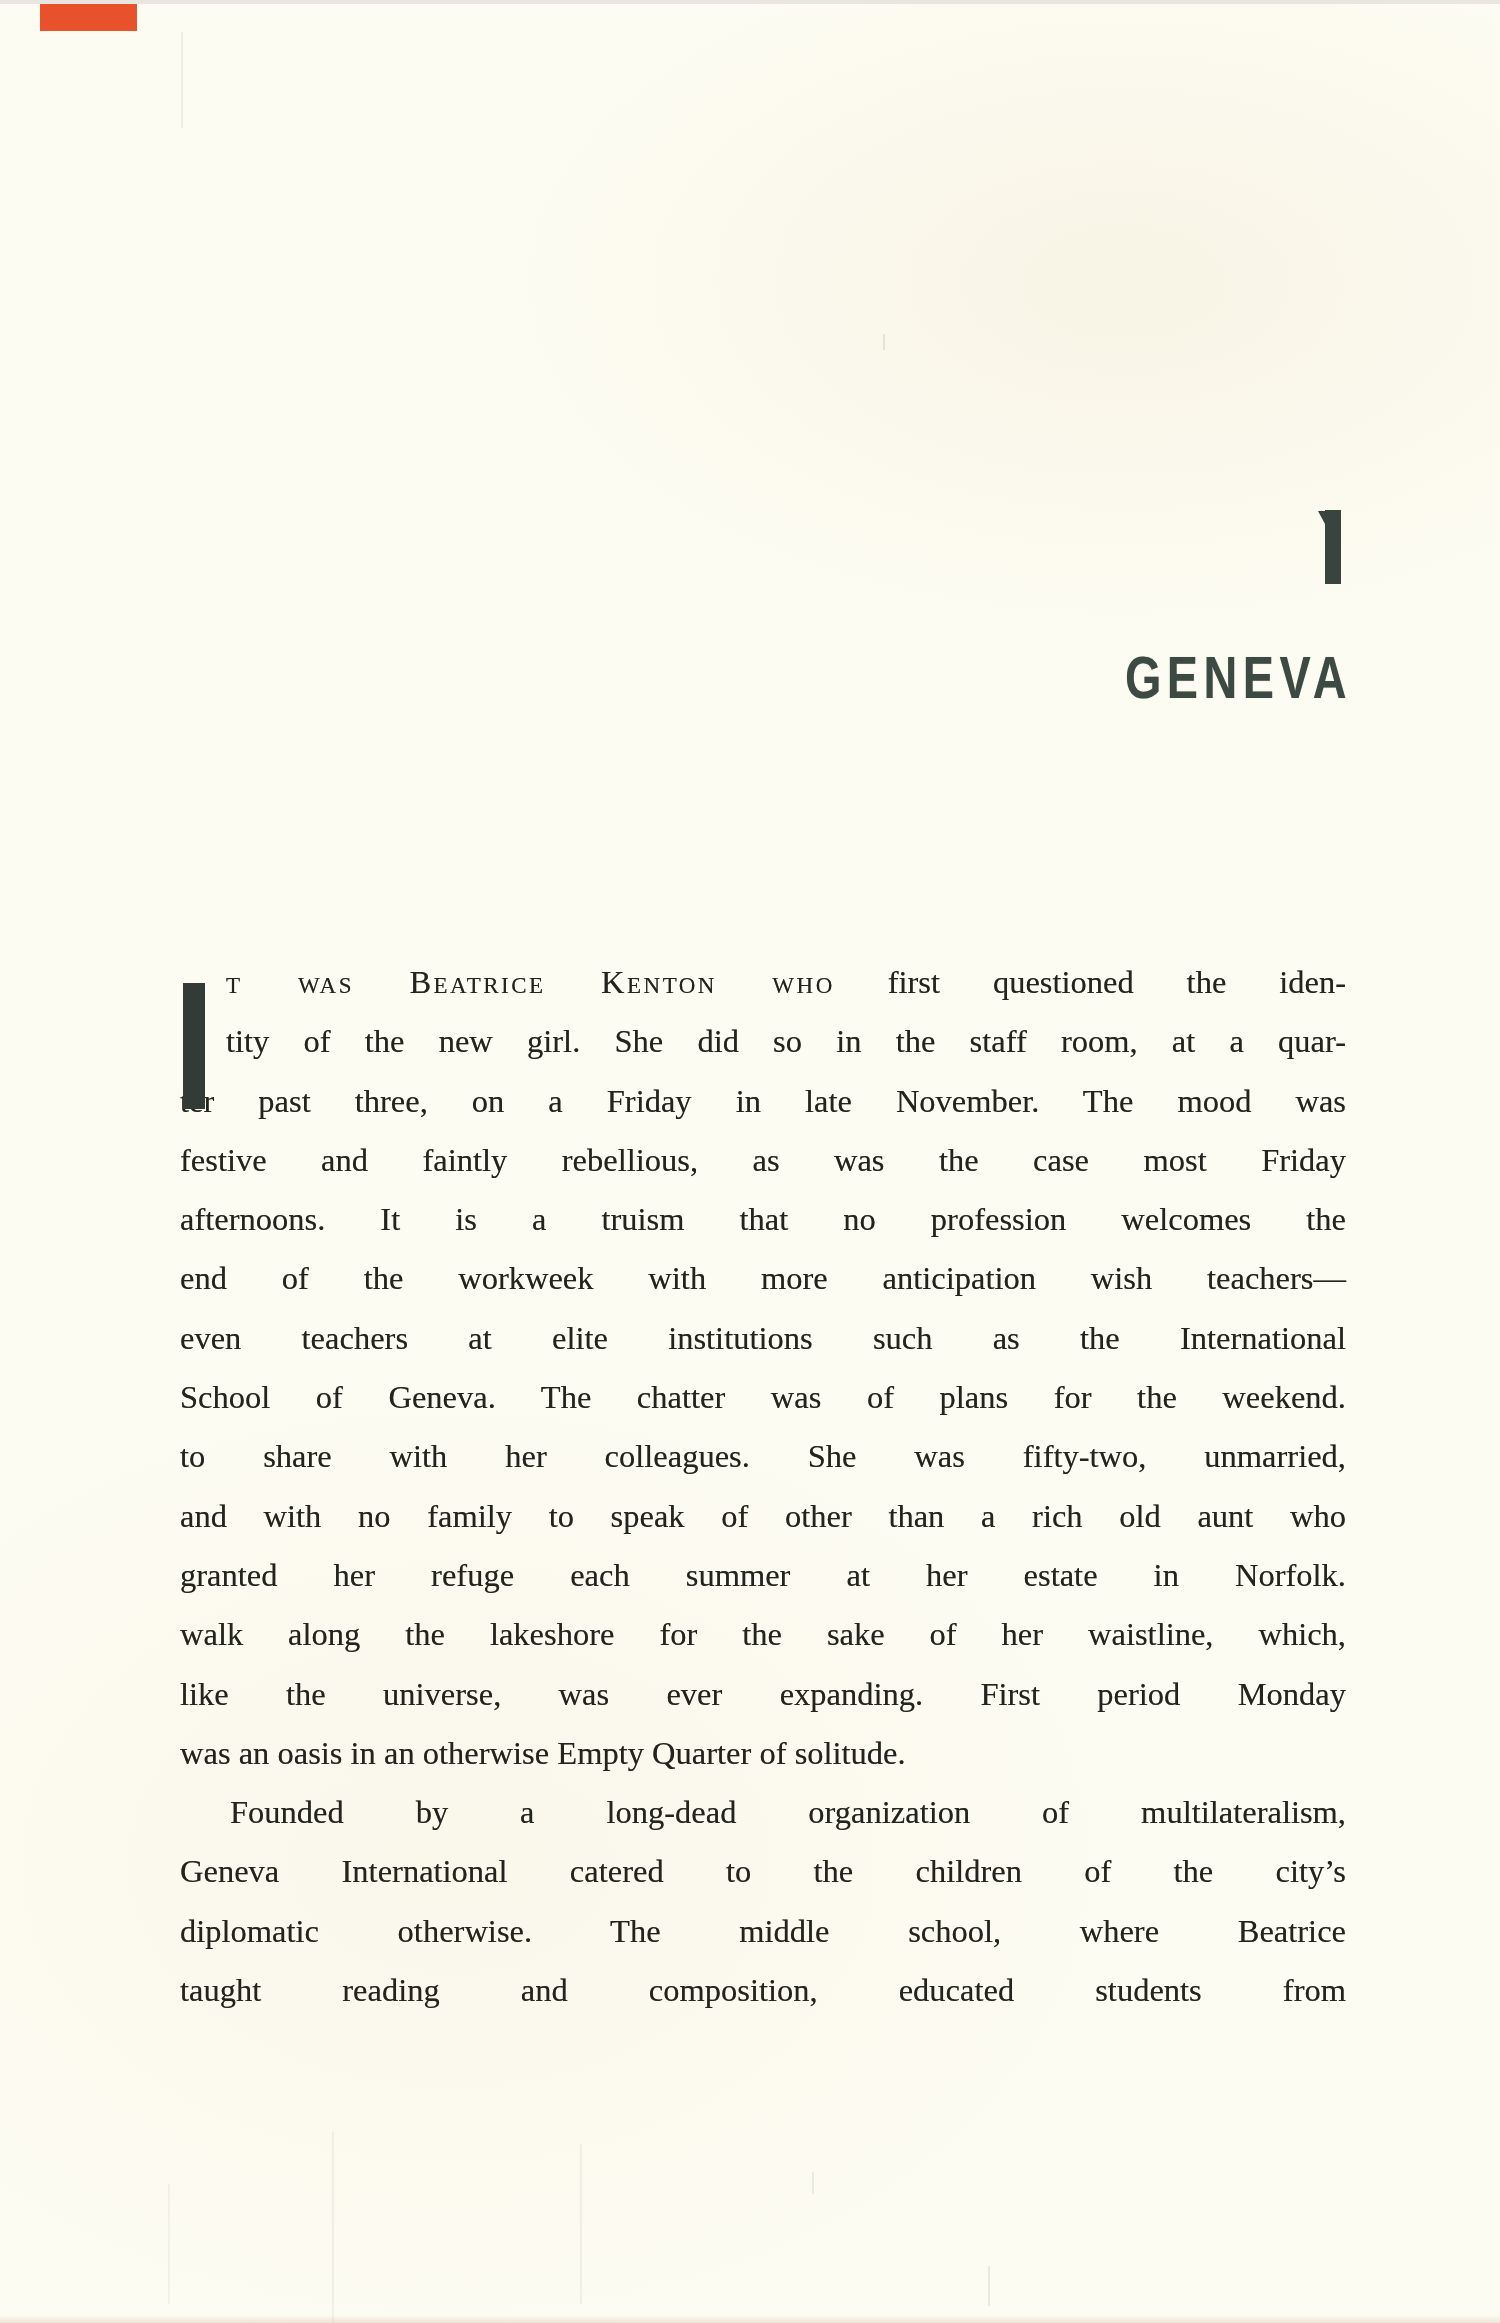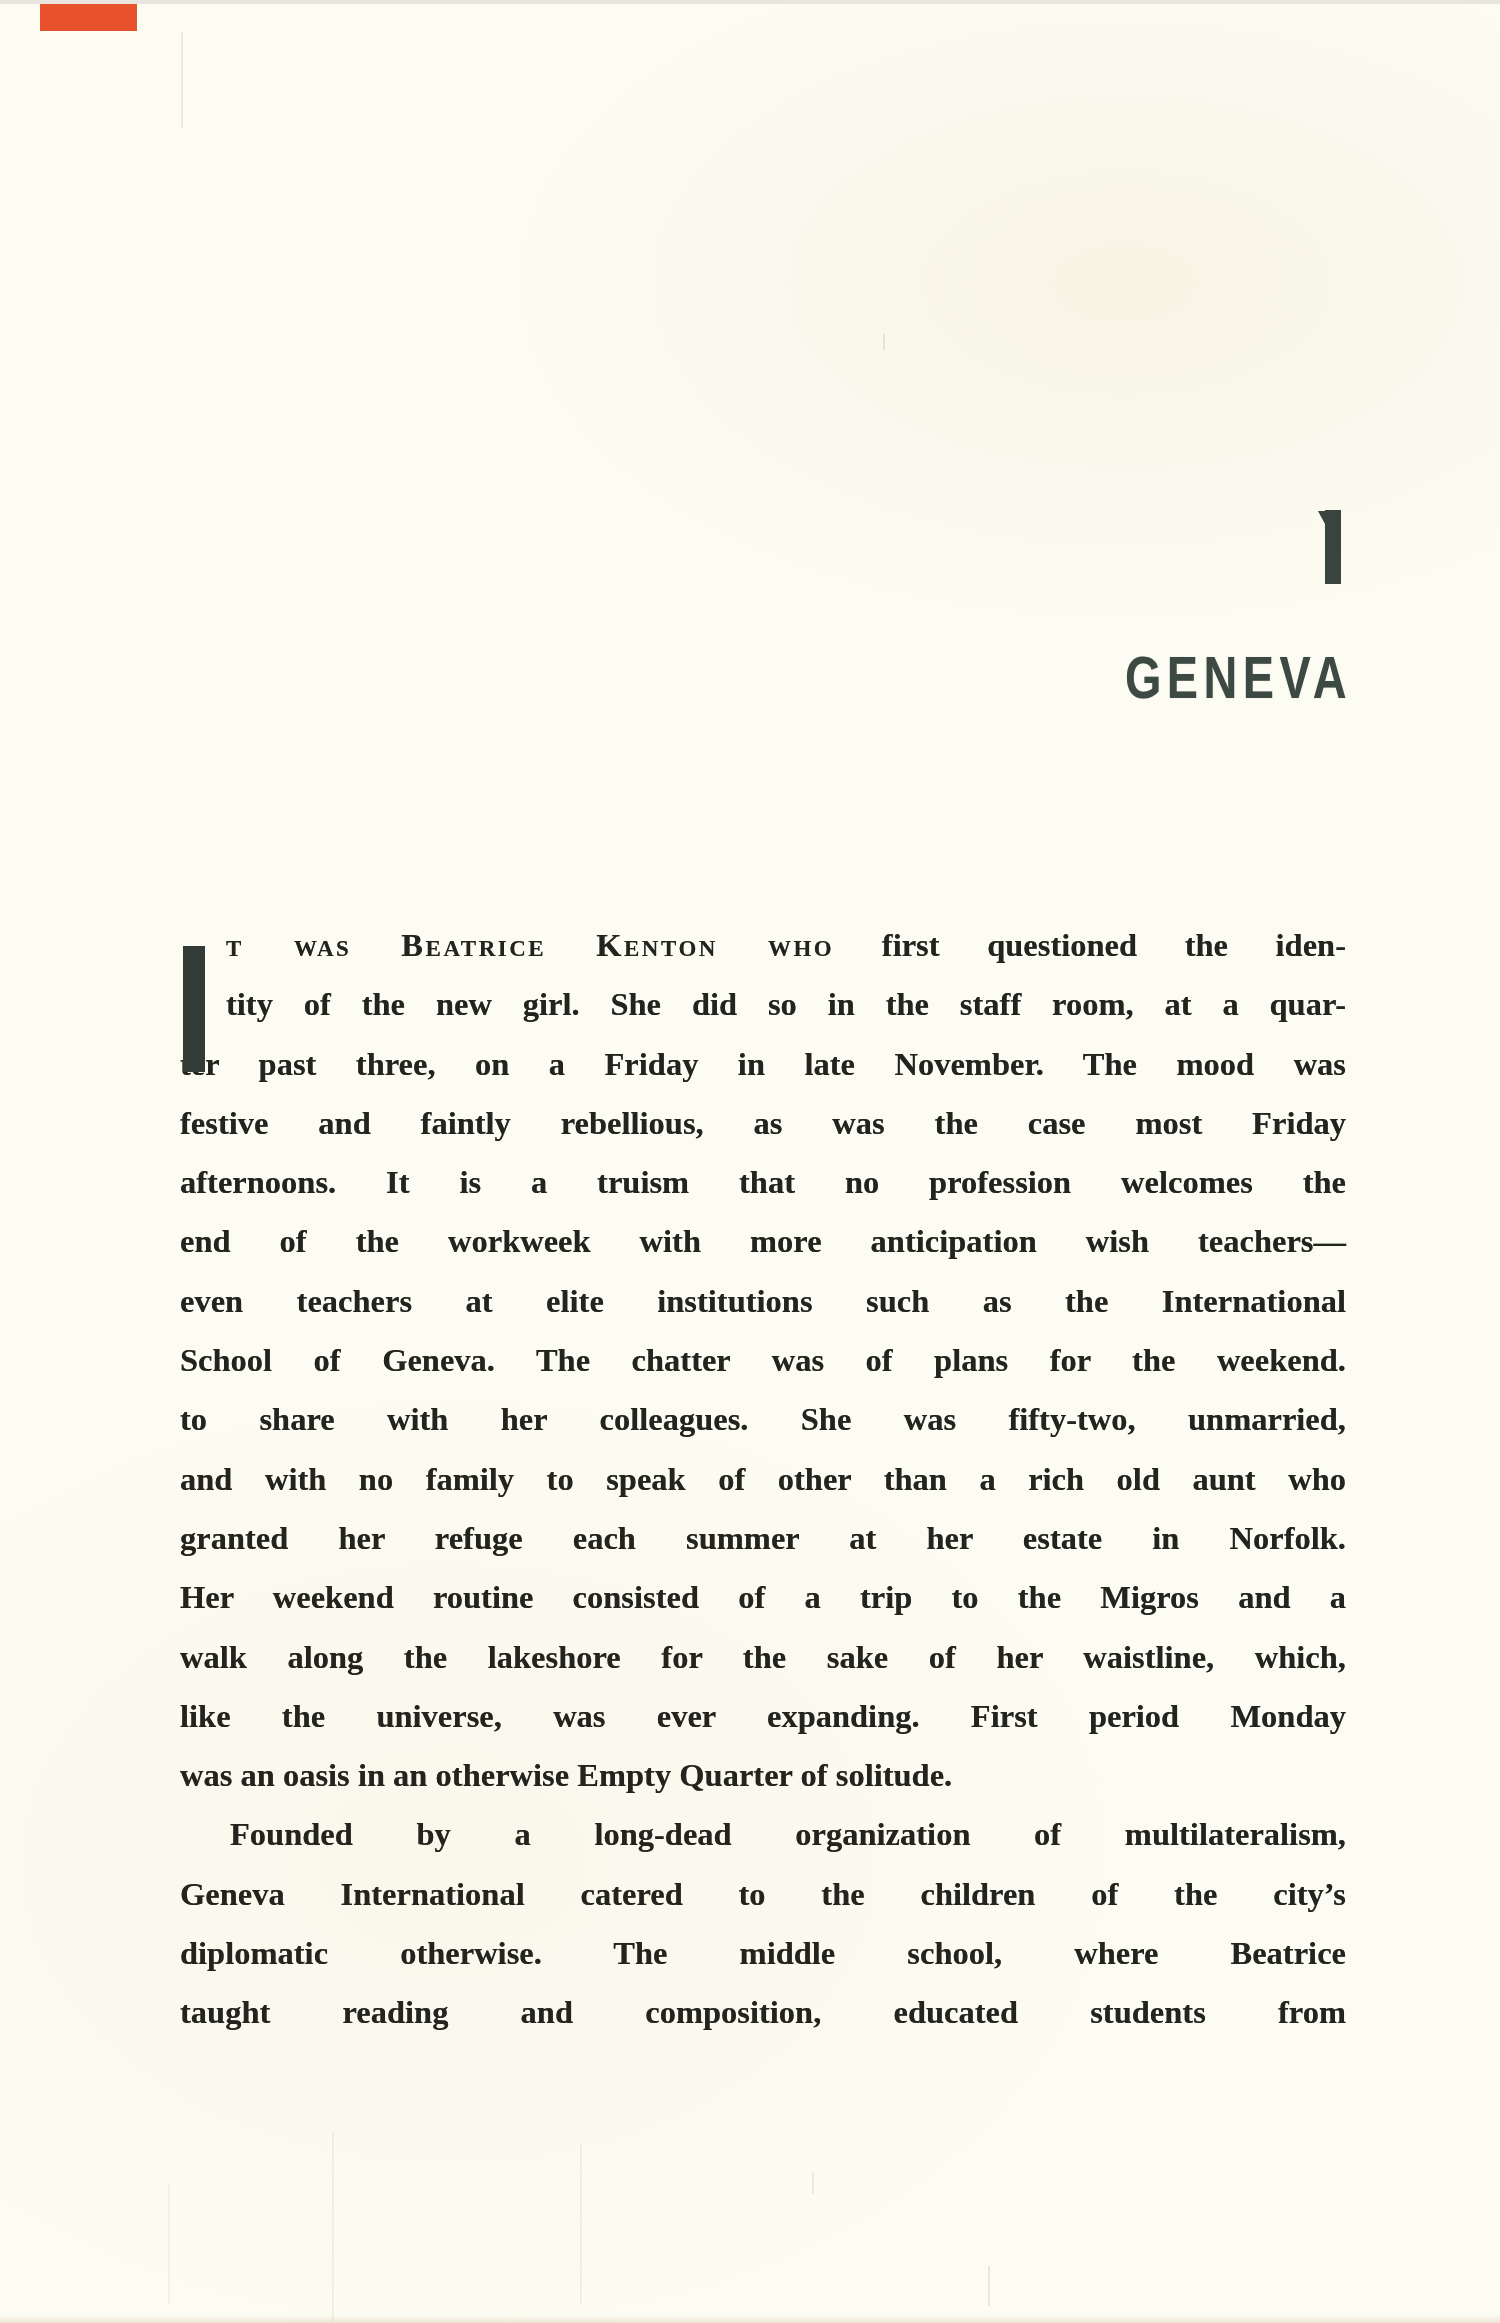--- a/index.html
+++ b/index.html
@@ -29,24 +29,23 @@
   .chapter-title {
     position:absolute; top:644px; right:148px;
     font-family:"Liberation Sans","DejaVu Sans",sans-serif;
     font-weight:bold; font-size:60px; line-height:60px;
     letter-spacing:7px; color:#3d4a43;
     transform:scaleX(.78); transform-origin:100% 50%;
     text-shadow:0 0 1px rgba(61,74,67,.4);
   }
 
   .textblock {
-    position:absolute; left:180px; top:912px; width:1166px;
+    position:absolute; left:180px; top:949px; width:1166px;
     color:#24241f; font-size:32.5px;
     text-shadow:0 0 .6px rgba(36,36,31,.55);
-    font-weight:bold;
   }
   .line {
     height:59.3px; line-height:59.3px;
     text-align:justify; text-align-last:justify;
   }
   .line.para-end { text-align-last:left; }
   .line.cap-clear { padding-left:46px; }
   .line.indent { text-indent:50px; }
   .sc { font-variant:small-caps; letter-spacing:2.5px; }
 
@@ -100,21 +99,20 @@
     <div class="line cap-clear">tity of the new girl. She did so in the staff room, at a quar-</div>
     <div class="line">ter past three, on a Friday in late November. The mood was</div>
     <div class="line">festive and faintly rebellious, as was the case most Friday</div>
     <div class="line">afternoons. It is a truism that no profession welcomes the</div>
     <div class="line">end of the workweek with more anticipation wish teachers—</div>
     <div class="line">even teachers at elite institutions such as the International</div>
     <div class="line">School of Geneva. The chatter was of plans for the weekend.</div>
     <div class="line">to share with her colleagues. She was fifty-two, unmarried,</div>
     <div class="line">and with no family to speak of other than a rich old aunt who</div>
     <div class="line">granted her refuge each summer at her estate in Norfolk.</div>
-    <div class="line">Her weekend routine consisted of a trip to the Migros and a</div>
     <div class="line">walk along the lakeshore for the sake of her waistline, which,</div>
     <div class="line">like the universe, was ever expanding. First period Monday</div>
     <div class="line para-end">was an oasis in an otherwise Empty Quarter of solitude.</div>
     <div class="line indent">Founded by a long-dead organization of multilateralism,</div>
     <div class="line">Geneva International catered to the children of the city’s</div>
     <div class="line">diplomatic otherwise. The middle school, where Beatrice</div>
     <div class="line">taught reading and composition, educated students from</div>
   </div>
 
   <div class="bottom-shade"></div>

